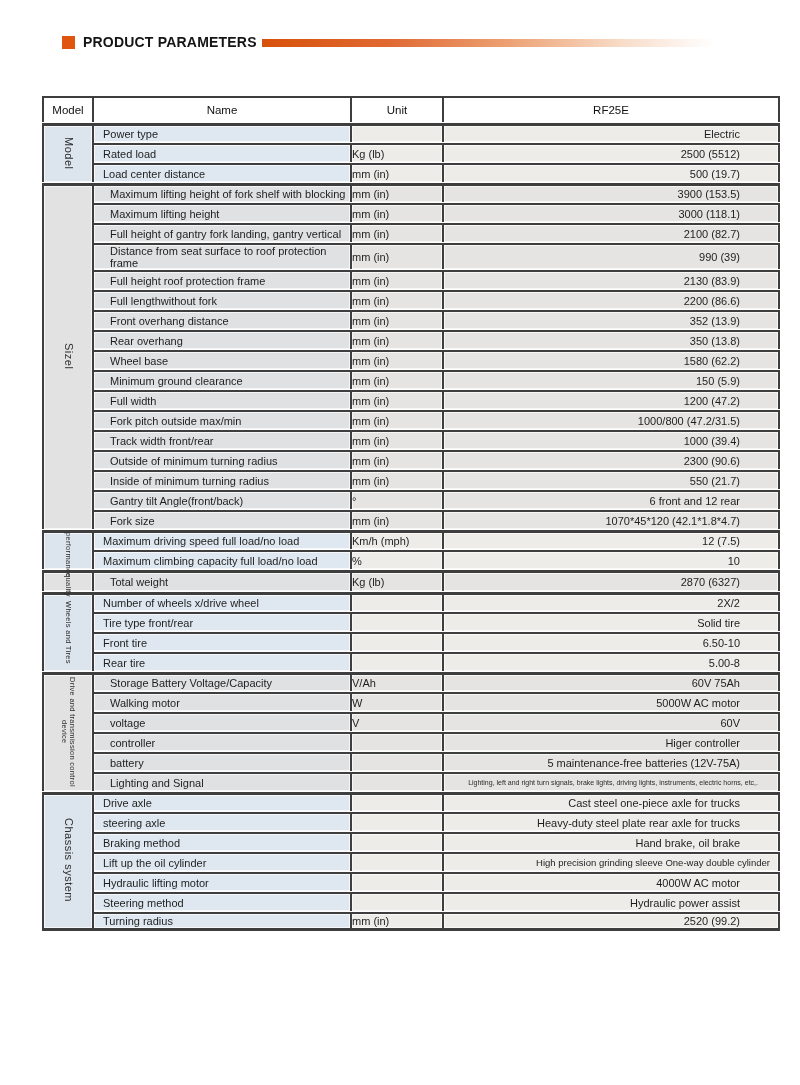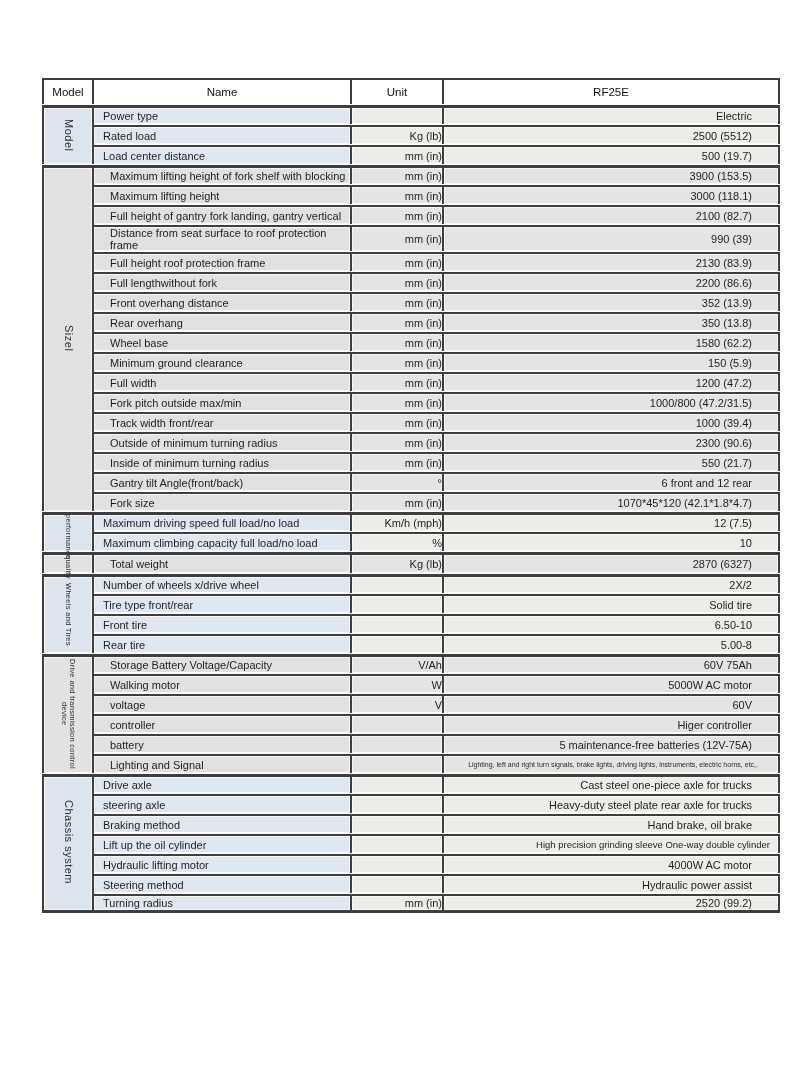--- a/index.html
+++ b/index.html
@@ -58,22 +58,22 @@
     border-top:2px solid var(--line);
     box-shadow:inset 0 0 0 1px rgba(255,255,255,.7);
     vertical-align:middle;
   }
   tr.sec-start>td{border-top-width:3px;}
   tr.last-row>td{border-bottom:3px solid var(--line);}
   td.last-group{border-bottom:3px solid var(--line);}
 
   td.c-group{border-left:2px solid var(--line);border-right:2px solid var(--line);text-align:center;}
   td.c-name{border-right:2px solid var(--line);padding-left:16px;text-align:left;}
-  td.c-unit{border-right:2px solid var(--line);text-align:right;}
-  td.c-value{border-right:2px solid var(--line);text-align:right;padding-right:26px;}
+  td.c-unit{border-right:2px solid var(--line);text-align:left;}
+  td.c-value{border-right:2px solid var(--line);text-align:right;padding-right:38px;}
 
   
   tr.t-blue td.c-name{background:var(--blue-cell);padding-left:9px;}
   tr.t-blue td.c-unit,tr.t-blue td.c-value{background:var(--blue-val);}
   tr.t-gray td.c-name{background:var(--gray-cell);}
   tr.t-gray td.c-unit,tr.t-gray td.c-value{background:var(--gray-val);}
   td.g-blue{background:var(--blue-grp);}
   td.g-gray{background:var(--gray-grp);}
 
   
@@ -89,20 +89,25 @@
 
   
   td.v-sm{font-size:9.5px;padding-right:8px;}
   td.v-xs{font-size:7px;padding-right:20px;color:#2a2a2a;}
 </style>
 </head>
 <body>
 
 <div class="page">
 
+  <div class="title-row">
+    <span class="title-bullet"></span>
+    <span class="title-text">PRODUCT PARAMETERS</span>
+    <span class="title-underline"></span>
+  </div>
 
   <table class="params">
     <thead>
       <tr>
         <th class="h-model">Model</th>
         <th class="h-name">Name</th>
         <th class="h-unit">Unit</th>
         <th class="h-value">RF25E</th>
       </tr>
     </thead>

